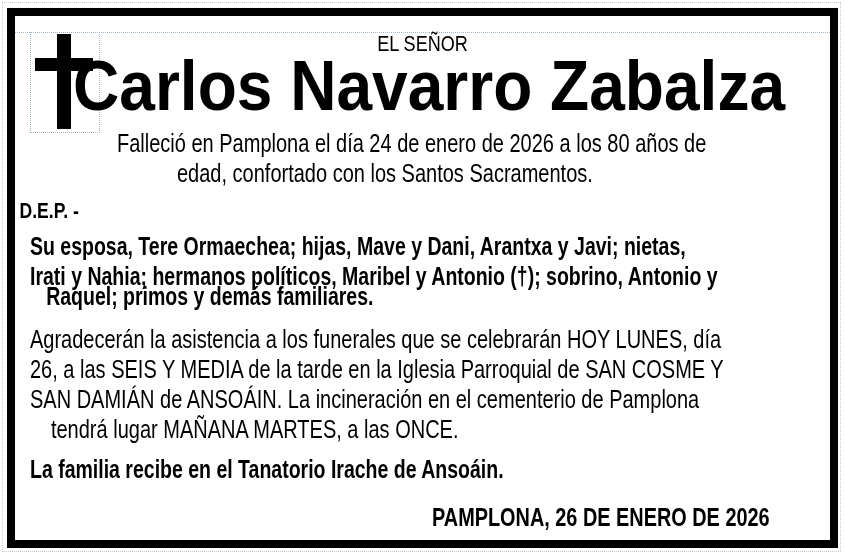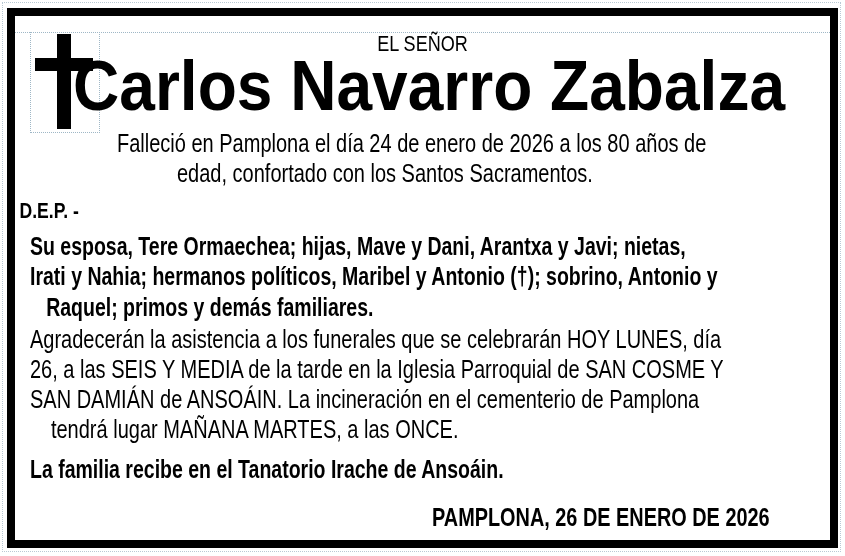--- a/index.html
+++ b/index.html
@@ -38,21 +38,21 @@
 
 <div class="line reg" style="left:117px; top:129px;">Falleció en Pamplona el día 24 de enero de 2026 a los 80 años de</div>
 <div class="line reg" style="left:177px; top:159px;">edad, confortado con los Santos Sacramentos.</div>
 
 <div class="wrap" style="top:198px;">
   <span class="bold" style="font-size:22px; transform:scaleX(0.8); transform-origin:center top;">- D.E.P. -</span>
 </div>
 
 <div class="line bold" style="left:30px; top:232px;">Su esposa, Tere Ormaechea; hijas, Mave y Dani, Arantxa y Javi; nietas,</div>
 <div class="line bold" style="left:30px; top:262px;">Irati y Nahia; hermanos políticos, Maribel y Antonio (†); sobrino, Antonio y</div>
-<div class="wrap" style="top:293px;">
+<div class="wrap" style="top:282px;">
   <span class="bold" style="transform:scaleX(0.78); transform-origin:center top; position:relative; left:0px;">Raquel; primos y demás familiares.</span>
 </div>
 
 <div class="line reg" style="left:30px; top:325px;">Agradecerán la asistencia a los funerales que se celebrarán HOY LUNES, día</div>
 <div class="line reg" style="left:30px; top:355px;">26, a las SEIS Y MEDIA de la tarde en la Iglesia Parroquial de SAN COSME Y</div>
 <div class="line reg" style="left:30px; top:385px;">SAN DAMIÁN de ANSOÁIN. La incineración en el cementerio de Pamplona</div>
 <div class="wrap" style="top:415px;">
   <span class="reg" style="transform:scaleX(0.80); transform-origin:center top;">tendrá lugar MAÑANA MARTES, a las ONCE.</span>
 </div>
 

